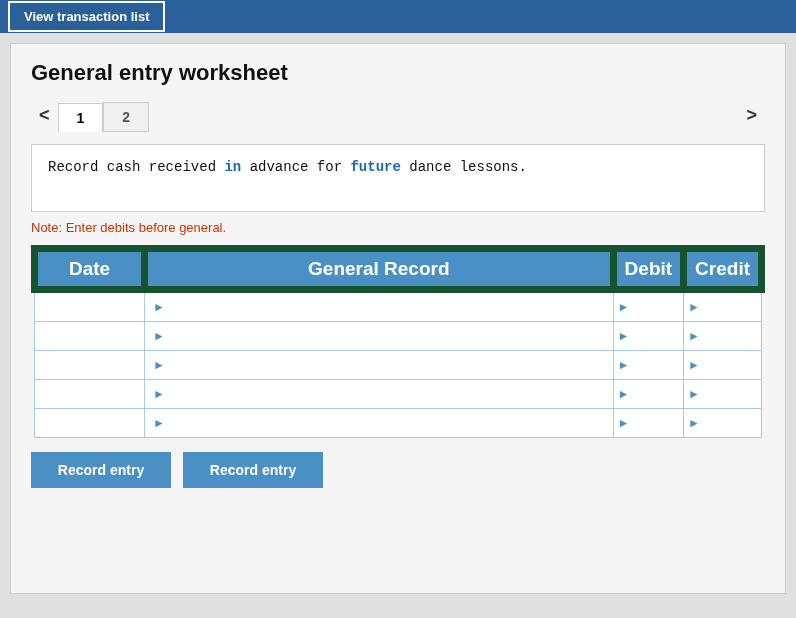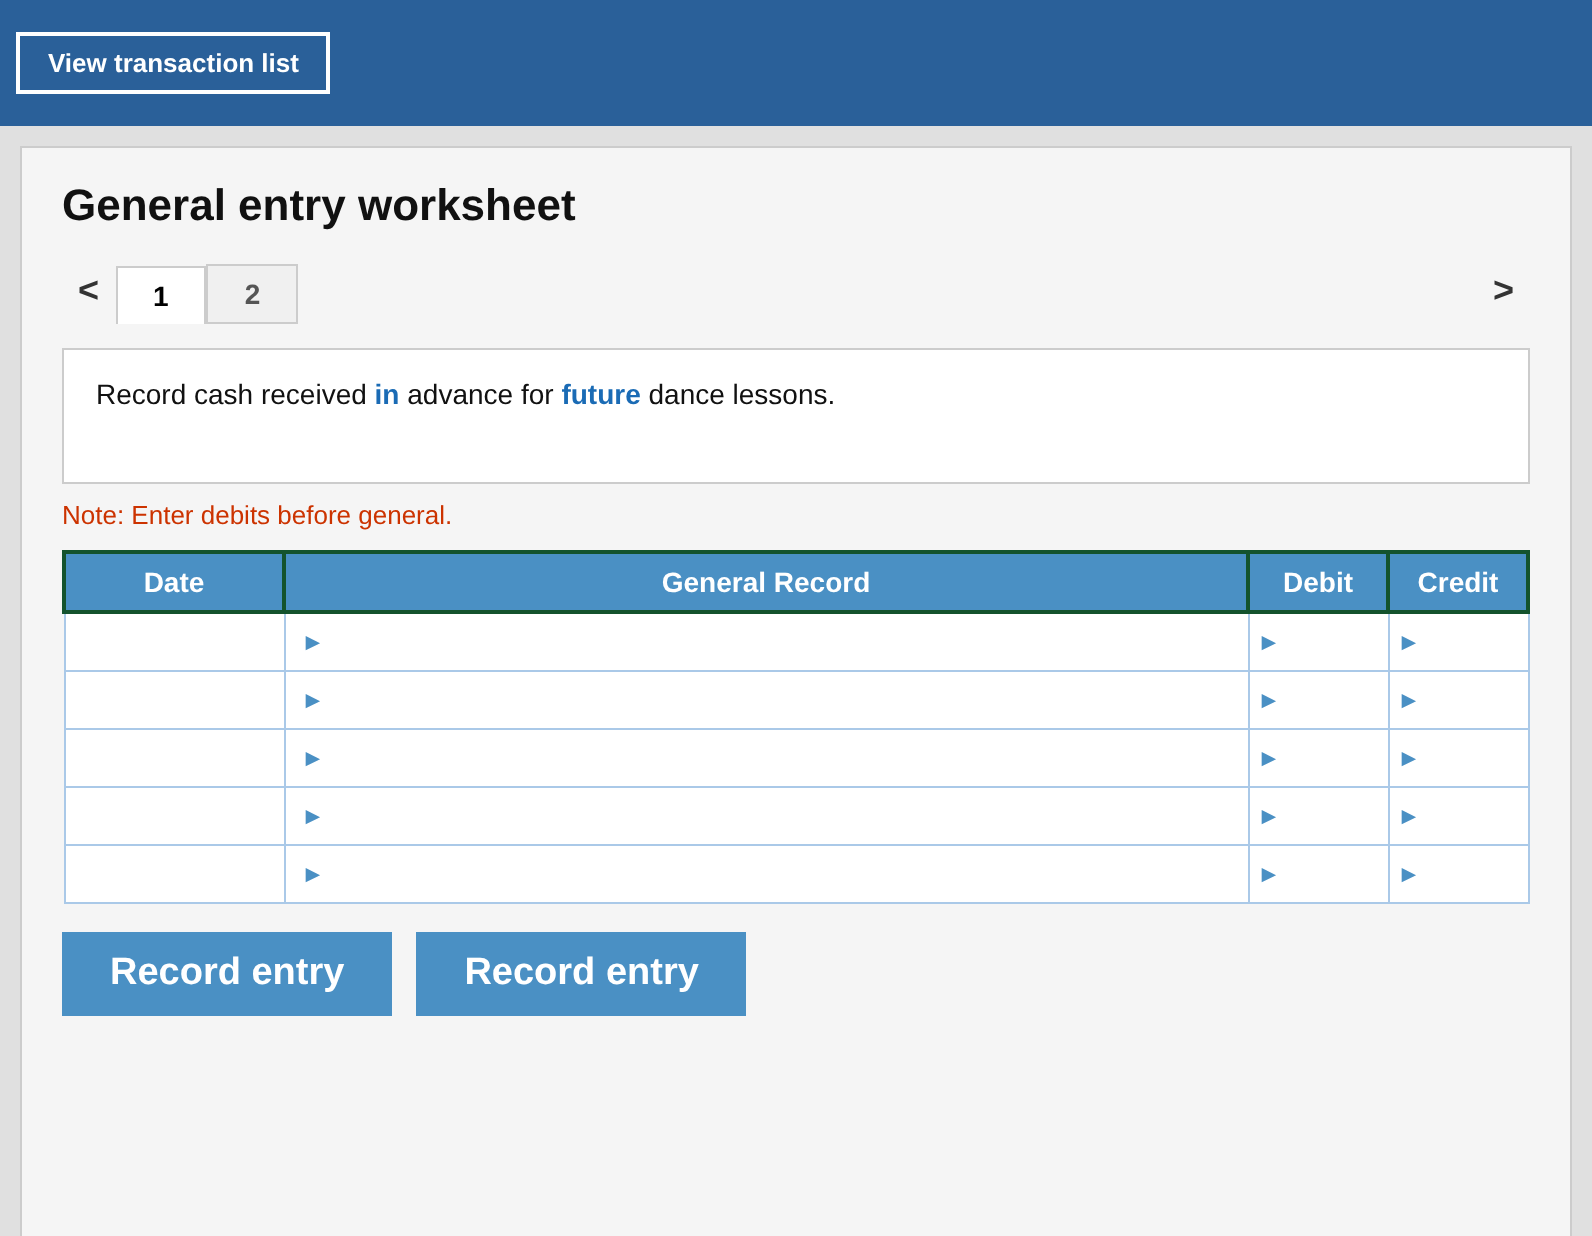--- a/index.html
+++ b/index.html
@@ -8,21 +8,21 @@
       font-size: 14px;
       background: #e0e0e0;
       width: 796px;
       height: 618px;
       overflow: hidden;
     }
 
     .top-bar {
       background: #2a6099;
       padding: 0;
-      height: 63px;
+      height: 33px;
       display: flex;
       align-items: center;
       padding-left: 8px;
     }
 
     .top-bar button {
       background: #2a6099;
       color: white;
       border: 2px solid white;
       padding: 6px 14px;
@@ -93,20 +93,21 @@
 
     .description-box {
       border: 1px solid #ccc;
       background: white;
       padding: 12px 16px;
       margin-bottom: 8px;
       min-height: 68px;
       font-size: 14px;
       color: #111;
       line-height: 1.5;
+      font-family: Liberation Mono, monospace;
     }
 
     .description-box .highlight-in {
       color: #1a6bb5;
       font-weight: bold;
     }
 
     .description-box .highlight-future {
       color: #1a6bb5;
       font-weight: bold;
@@ -121,23 +122,23 @@
     .journal-table {
       width: 100%;
       border-collapse: collapse;
       margin-bottom: 14px;
     }
 
     .journal-table th {
       background: #4a90c4;
       color: white;
       font-weight: bold;
-      font-size: 14px;
+      font-size: 19px;
       padding: 6px 8px;
-      border: 2px solid #14532d;
+      border: 7px solid #14532d;
       text-align: center;
     }
 
     .journal-table th.date-col {
       width: 110px;
       text-align: center;
     }
 
     .journal-table th.journal-col {
       text-align: center;
@@ -226,21 +227,21 @@
       display: flex;
       gap: 12px;
       align-items: center;
     }
 
     .btn-primary {
       background: #4a90c4;
       color: white;
       border: none;
       padding: 10px 24px;
-      font-size: 19px;
+      font-size: 14px;
       font-weight: bold;
       cursor: pointer;
       min-width: 140px;
     }
 
     .btn-right {
       margin-left: auto;
     }
   </style>
 </head>

